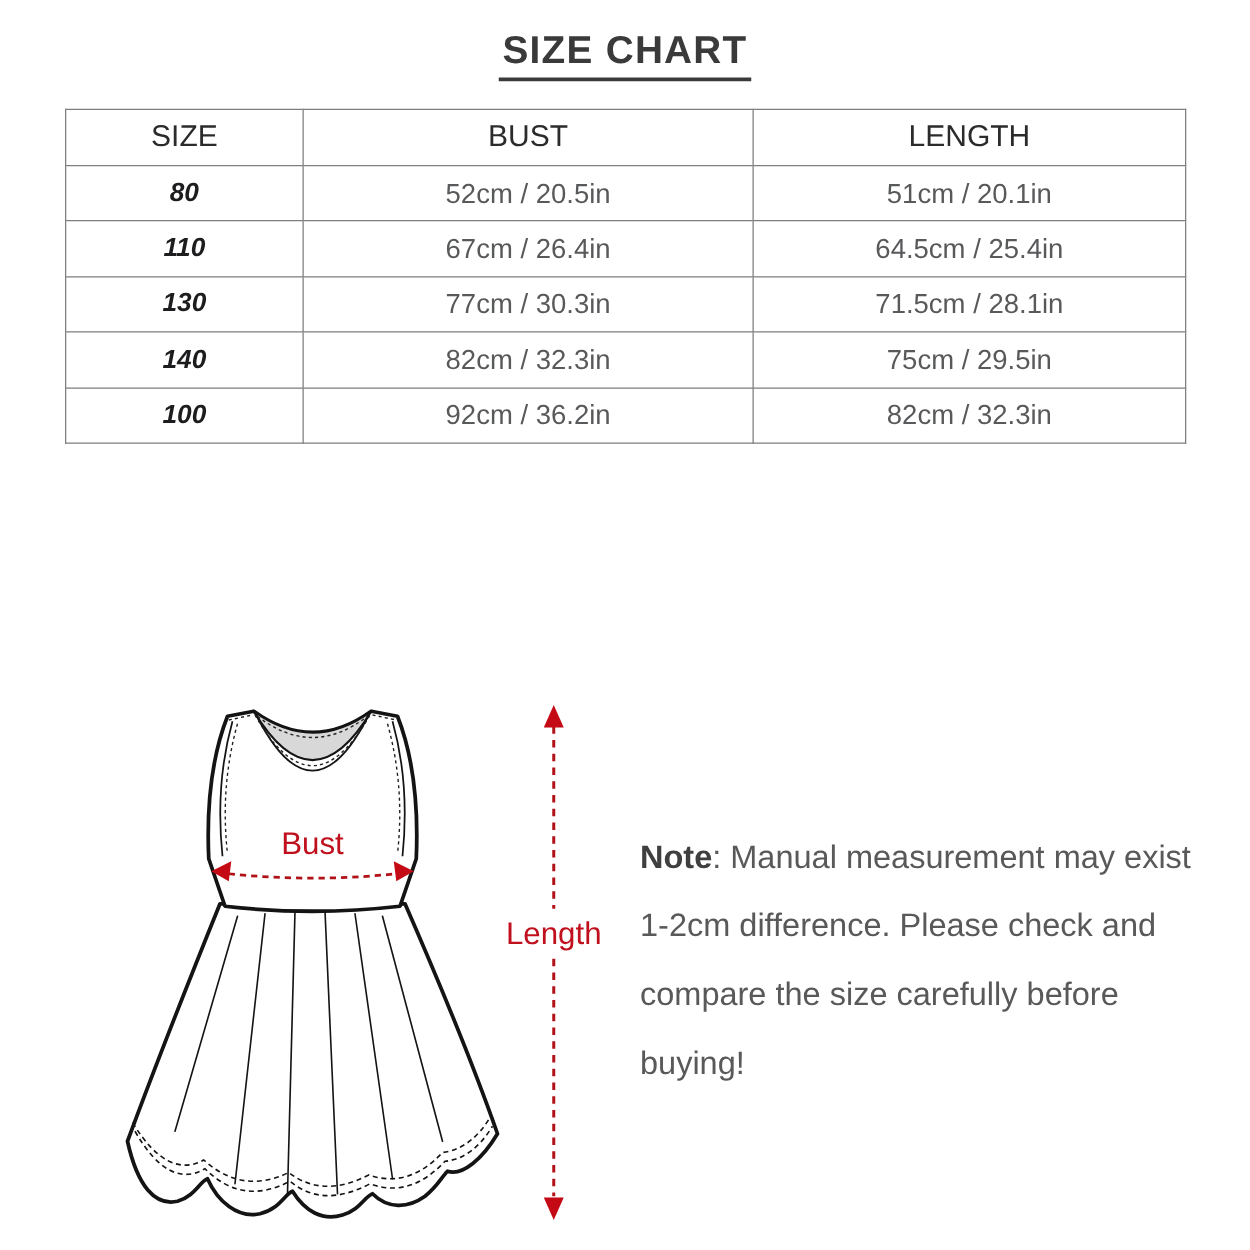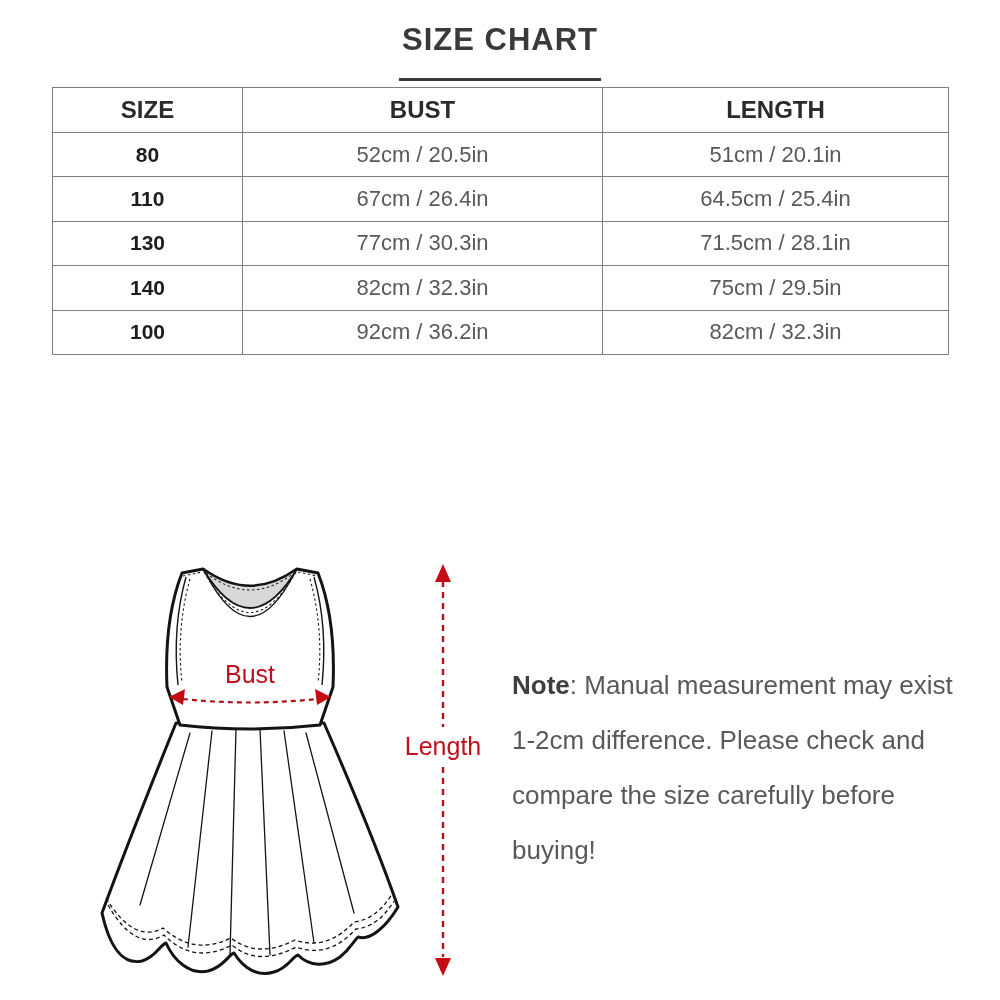--- a/index.html
+++ b/index.html
@@ -4,34 +4,34 @@
 <style>
   * { margin:0; padding:0; box-sizing:border-box; }
   html,body { background:#fff; }
   body {
     width:1000px; height:1000px; position:relative; overflow:hidden;
     font-family:"Liberation Sans","DejaVu Sans",sans-serif;
   }
   .title-wrap { position:absolute; top:22px; left:0; width:1000px; text-align:center; }
   .title {
     display:inline-block; font-size:31px; font-weight:bold; color:#3a3a3a;
-    letter-spacing:1px; border-bottom:3px solid #3a3a3a; padding:0 3px 20px 3px;
+    letter-spacing:1px; border-bottom:3px solid #3a3a3a; padding:0 3px 4px 3px;
   }
   table.size-table {
     position:absolute; left:52px; top:87px; width:896px;
     border-collapse:collapse; table-layout:fixed;
   }
   .size-table th, .size-table td {
     border:1px solid #7e7e7e; text-align:center; vertical-align:middle; padding:0;
   }
   .size-table thead tr { height:45px; }
   .size-table tbody tr { height:44.4px; }
-  .size-table th { font-size:24px; font-weight:bold; color:#2b2b2b;margin-left:39px; }
+  .size-table th { font-size:24px; font-weight:normal; color:#2b2b2b;margin-left:39px; }
   .size-table td { font-size:22px; color:#58595b; font-weight:normal; }
-  .size-table td.size-col { font-size:21px; font-weight:bold; color:#1d1d1f; }
+  .size-table td.size-col { font-size:21px; font-weight:bold; color:#1d1d1f;font-style:italic; }
   .col-size { width:190px; } .col-bust { width:360px; } .col-length { width:346px; }
   .illustration { position:absolute; left:90px; top:557px; width:400px; height:430px; }
   .note {
     position:absolute; left:512px; top:658px; width:460px;
     font-size:26px; line-height:55px; color:#595959;
   }
   .note .note-label { font-weight:bold; color:#3f3f3f; }
   .outline { fill:#ffffff; stroke:#141414; stroke-width:3; stroke-linejoin:round; }
   .thin   { fill:none; stroke:#141414; stroke-width:1.4; }
   .stitch { fill:none; stroke:#202020; stroke-width:1.1; stroke-dasharray:2.5 2.5; }

